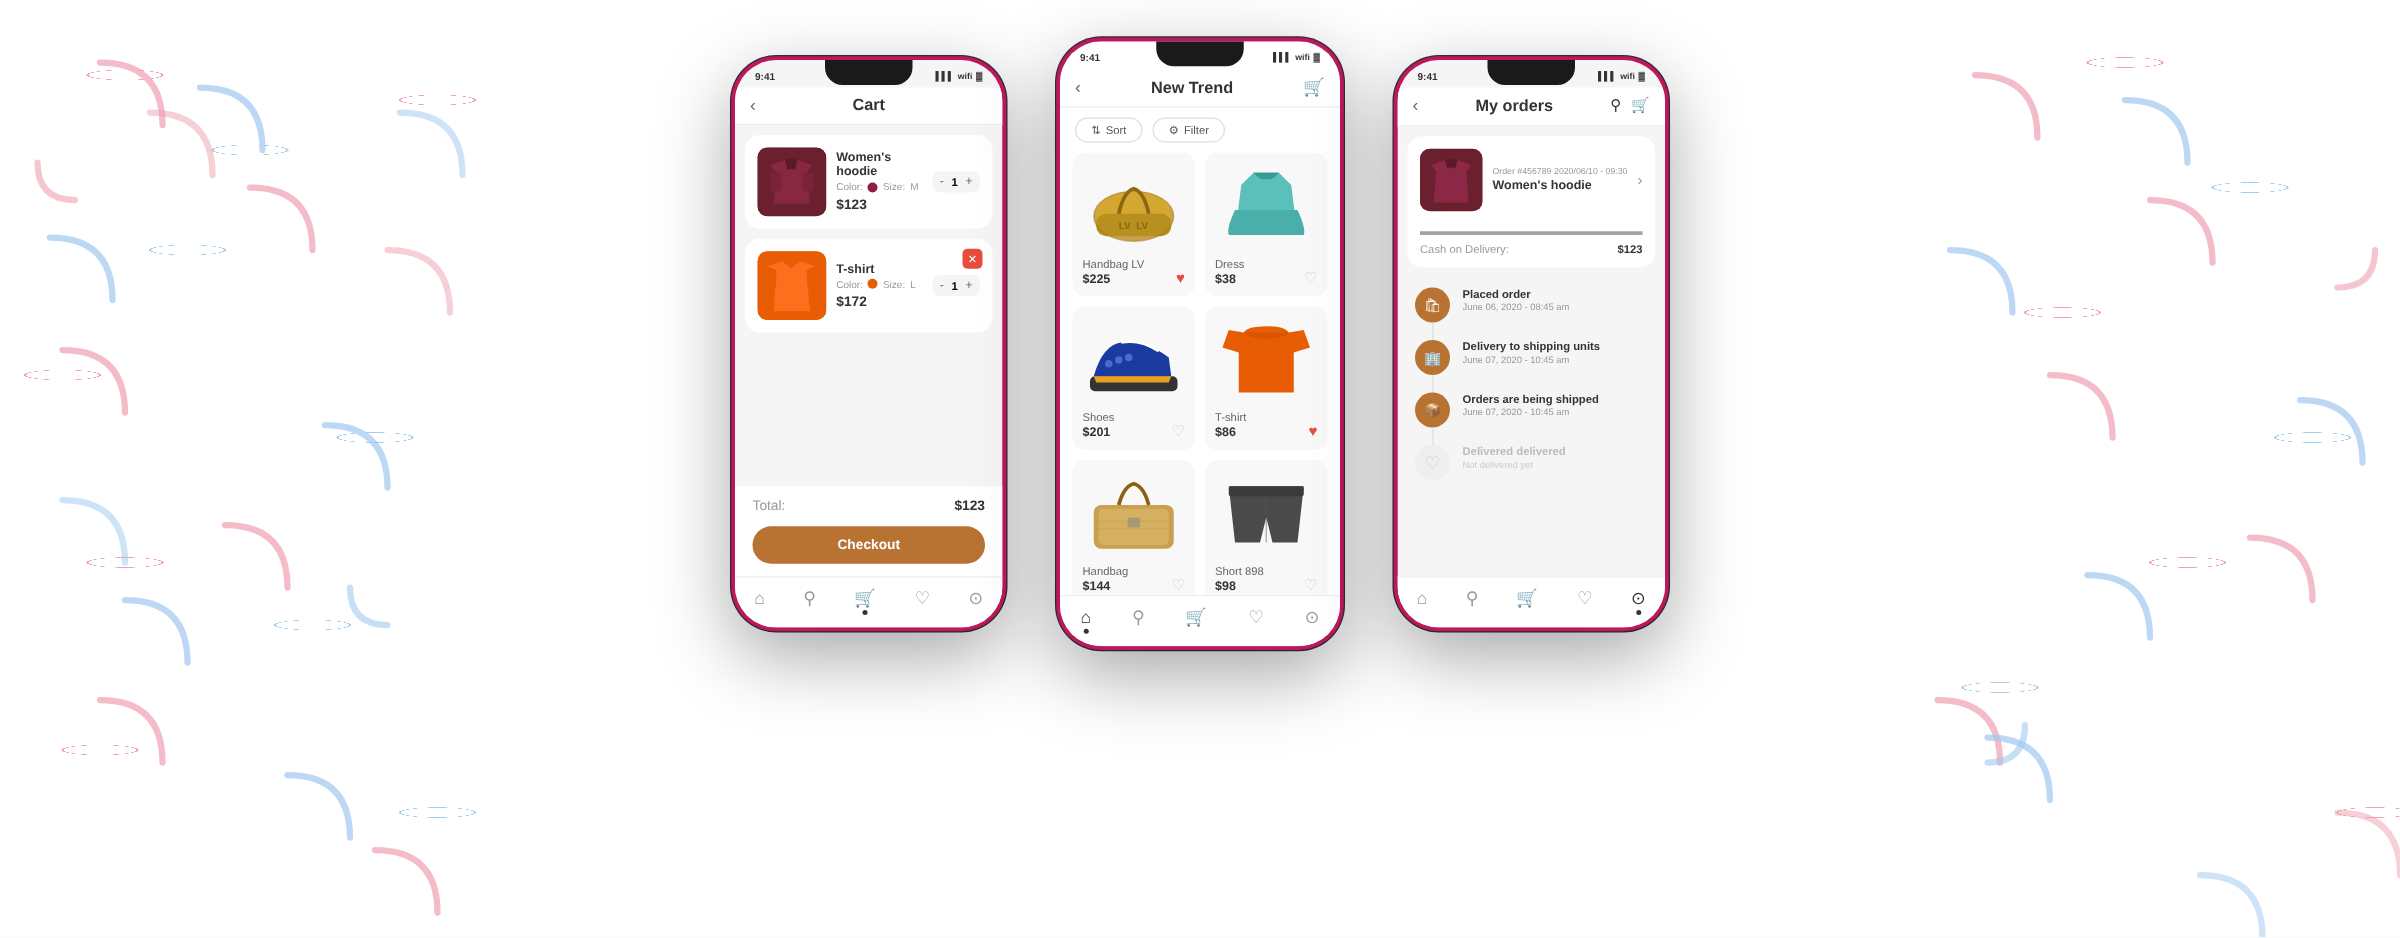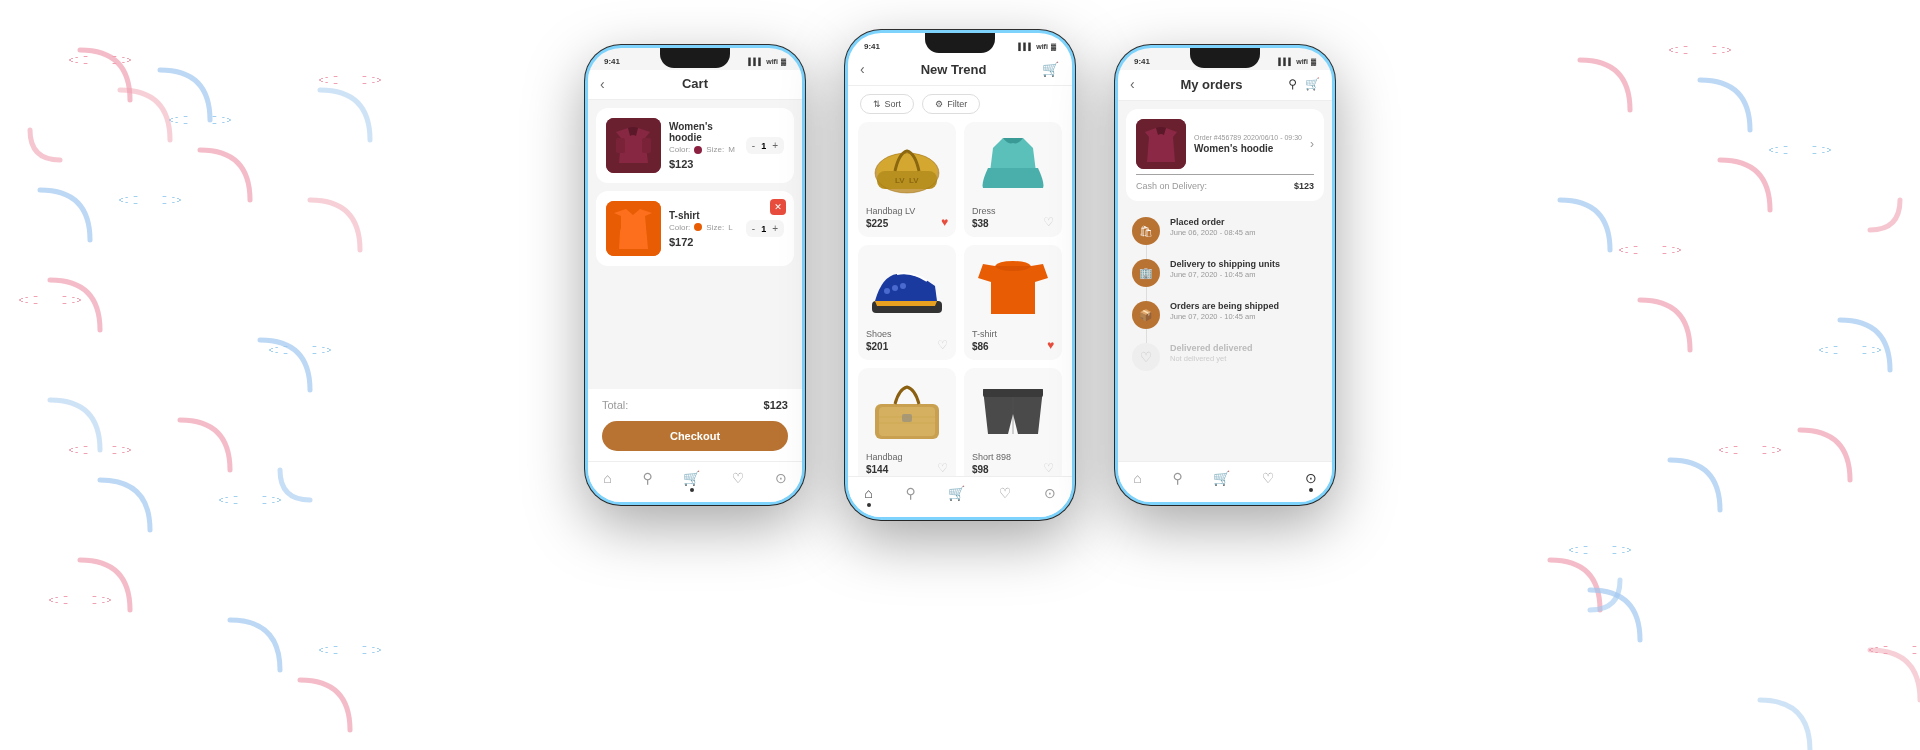--- a/index.html
+++ b/index.html
@@ -51,21 +51,21 @@
       transform: translateX(-50%);
       display: flex;
       align-items: center;
       gap: 40px;
     }
 
     
     .phone {
       width: 220px;
       height: 460px;
-      background: #7dd3fc;
+      background: #be185d;
       border-radius: 36px;
       position: relative;
       box-shadow: 0 20px 60px rgba(0,0,0,0.35), 0 0 0 1px #333;
       overflow: hidden;
     }
     .phone-screen {
       position: absolute;
       top: 3px;
       left: 3px;
       right: 3px;
@@ -366,23 +366,23 @@
     .order-name {
       font-size: 10px;
       font-weight: 600;
       color: #333;
     }
     .order-arrow {
       font-size: 12px;
       color: #999;
     }
     .order-payment {
-      margin-top: 5px;
+      margin-top: 16px;
       padding-top: 6px;
-      border-top: 1px solid #a3a3a3;
+      border-top: 3px solid #a3a3a3;
       display: flex;
       justify-content: space-between;
       font-size: 9px;
     }
     .order-payment-label { color: #999; }
     .order-payment-value { font-weight: 700; color: #333; }
 
     
     .order-timeline {
       padding: 8px 14px;

